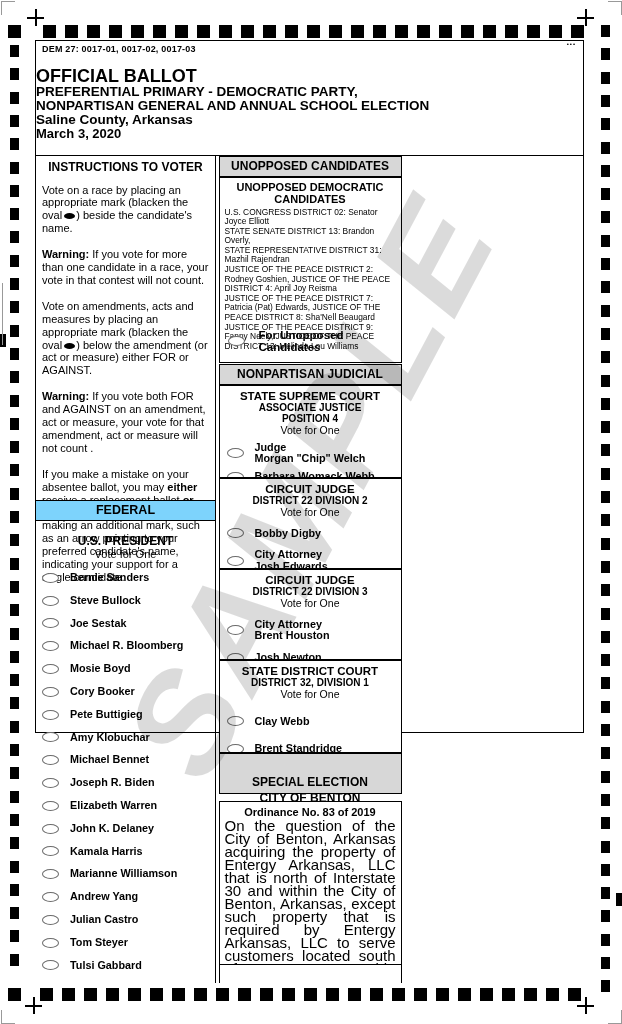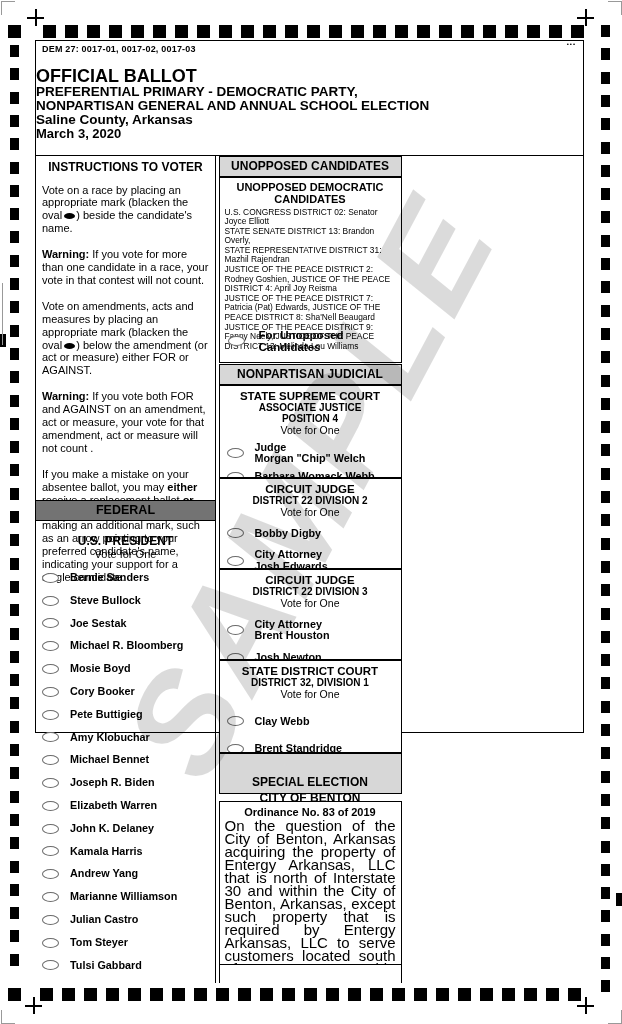--- a/index.html
+++ b/index.html
@@ -48,21 +48,21 @@
   
   .left-col { position:absolute; left:0; top:113.5px; width:179px; height:828.5px;
               border-right:1.5px solid #000; }
   .instr-header { margin-top:5px; text-align:center; font-weight:bold; font-size:12px; }
   .instr-body { padding:10px 6px 0 6px; font-size:11px; line-height:12.9px; }
   .instr-body p { margin:0 0 13px 0; }
   .oval-filled { display:inline-block; width:11px; height:6px; border-radius:50%;
                  background:#000; vertical-align:middle; margin:0 1px 0 2px; }
 
   .federal-header { position:absolute; left:0; right:0; top:345px; height:21px; box-sizing:border-box;
-                    background:#737373; border-top:1.5px solid #000; border-bottom:1.5px solid #000;
+                    background:#7dd3fc; border-top:1.5px solid #000; border-bottom:1.5px solid #000;
                     text-align:center; font-weight:bold; font-size:12.5px; line-height:19px; }
   .pres-title { position:absolute; left:0; right:0; top:379px; text-align:center; font-weight:bold; font-size:12px; }
   .pres-vote  { position:absolute; left:0; right:0; top:393px; text-align:center; font-size:11px; }
   .pres-list  { position:absolute; left:6px; right:3px; top:412px; }
   .pres-list .cand-row { height:22.8px; margin-top:0; padding-left:0; }
 
   
   .cand-row { display:flex; align-items:center; gap:11px; padding-left:7px; }
   .oval { width:15px; height:8px; border:1.2px solid #6b6b6b; border-radius:50%;
           flex:none; background:#fff; box-sizing:content-box; }
@@ -259,29 +259,29 @@
             <span class="cand-name">
 
               <span>Kamala Harris</span>
             </span>
           </div>
 
           <div class="cand-row">
             <span class="oval"></span>
             <span class="cand-name">
 
+              <span>Marianne Williamson</span>
+            </span>
+          </div>
+
+          <div class="cand-row">
+            <span class="oval"></span>
+            <span class="cand-name">
+
               <span>Andrew Yang</span>
-            </span>
-          </div>
-
-          <div class="cand-row">
-            <span class="oval"></span>
-            <span class="cand-name">
-
-              <span>Marianne Williamson</span>
             </span>
           </div>
 
           <div class="cand-row">
             <span class="oval"></span>
             <span class="cand-name">
 
               <span>Julian Castro</span>
             </span>
           </div>

